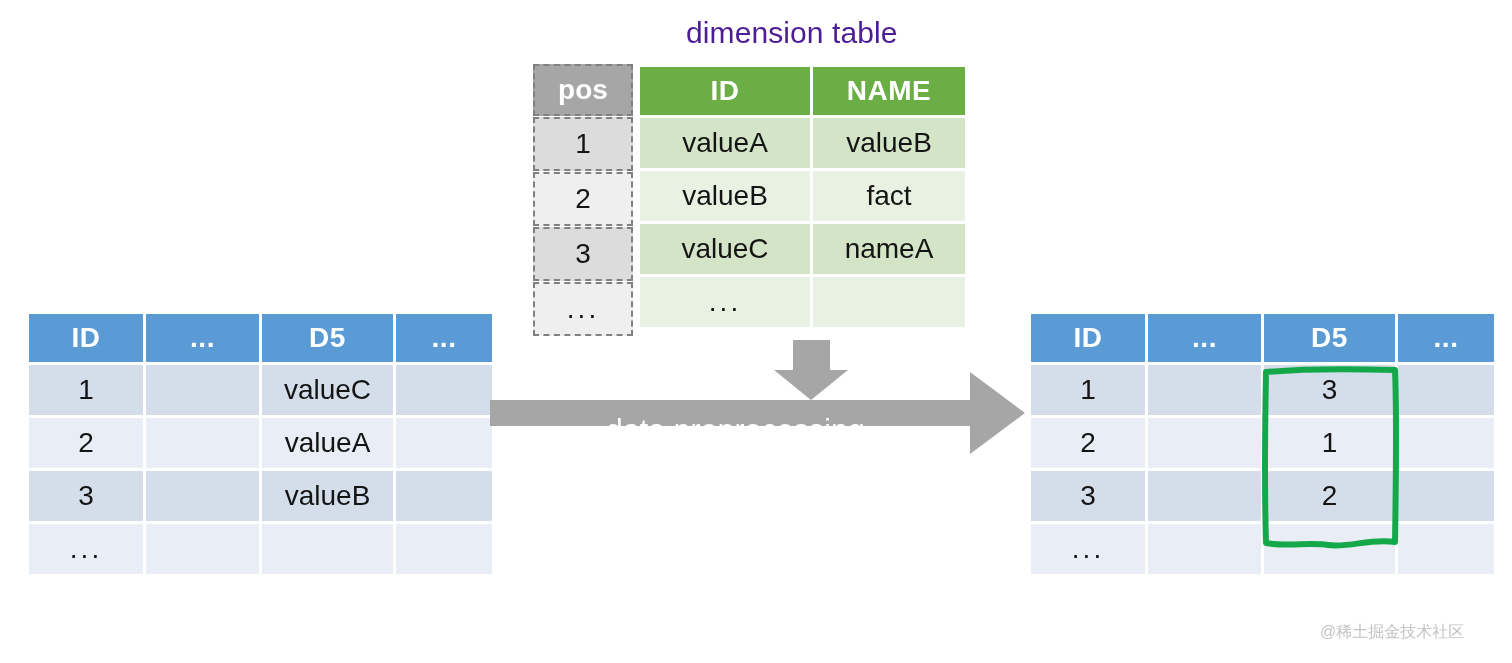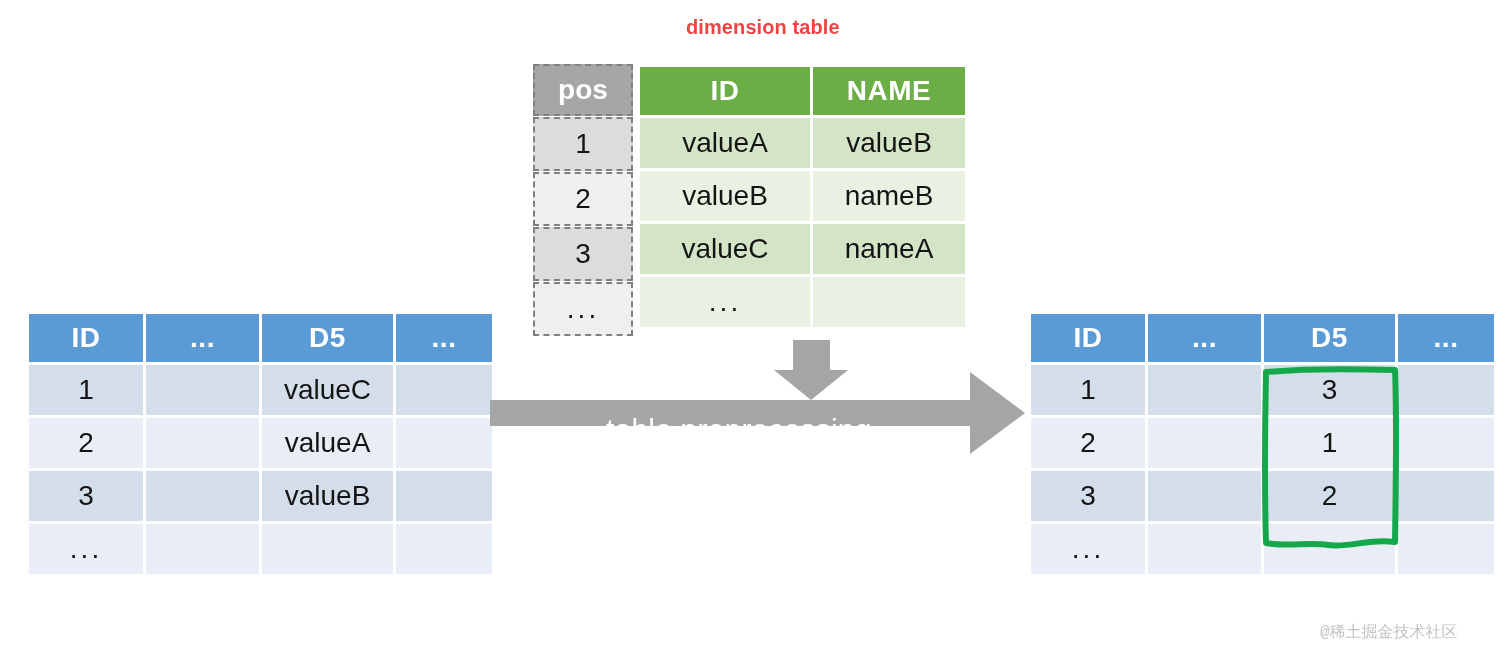--- a/index.html
+++ b/index.html
@@ -17,23 +17,23 @@
     height: 663px;
     background: #ffffff;
     overflow: hidden;
   }
 
   
   .abs { position: absolute; }
 
   
   .caption {
-    font-size: 20px;
-    color: #ef4444;
-    font-weight: 700;
+    font-size: 30px;
+    color: #4c1d95;
+    font-weight: 400;
     white-space: nowrap;
     letter-spacing: 0.1px;
   }
 
   
   .btable {
     position: absolute;
     border-collapse: separate;
     border-spacing: 3px 3px;
     table-layout: fixed;
@@ -131,21 +131,21 @@
     white-space: nowrap;
     letter-spacing: 0.2px;
   }
 
   
   .watermark {
     position: absolute;
     font-size: 16px;
     color: #c3c3c3;
     white-space: nowrap;
-    font-family: Liberation Mono, monospace;
+    font-family: Liberation Sans, sans-serif;
   }
 </style>
 </head>
 <body>
 
 <div id="canvas">
 
   <div class="caption abs" style="left:686px; top:16px;">dimension table</div>
 
   <table class="postable" style="left:533px; top:63px; width:100px;">
@@ -184,21 +184,21 @@
         <th>NAME</th>
       </tr>
     </thead>
     <tbody>
       <tr class="odd">
         <td>valueA</td>
         <td>valueB</td>
       </tr>
       <tr class="even">
         <td>valueB</td>
-        <td>nameB</td>
+        <td>fact</td>
       </tr>
       <tr class="odd">
         <td>valueC</td>
         <td>nameA</td>
       </tr>
       <tr class="even">
         <td class="dots-cell">...</td>
         <td></td>
       </tr>
     </tbody>
@@ -247,21 +247,21 @@
     </tbody>
   </table>
 
 
   <svg class="abs" style="left:490px; top:340px;" width="540" height="150">
 
     <polygon points="303,0 340,0 340,30 358,30 321,60 284,30 303,30" fill="#a6a6a6"></polygon>
 
     <polygon points="0,60 480,60 480,32 535,73 480,114 480,86 0,86" fill="#a6a6a6"></polygon>
   </svg>
-  <div class="arrow-label" style="left:606px; top:413px;">table preprocessing</div>
+  <div class="arrow-label" style="left:606px; top:413px;">data preprocessing</div>
 
   <table class="btable" style="left:1028px; top:311px; width:466px;">
     <colgroup>
       <col style="width:114px">
         <col style="width:113px">
       <col style="width:131px">
         <col style="width:96px">
     </colgroup>
     <thead>
       <tr>

